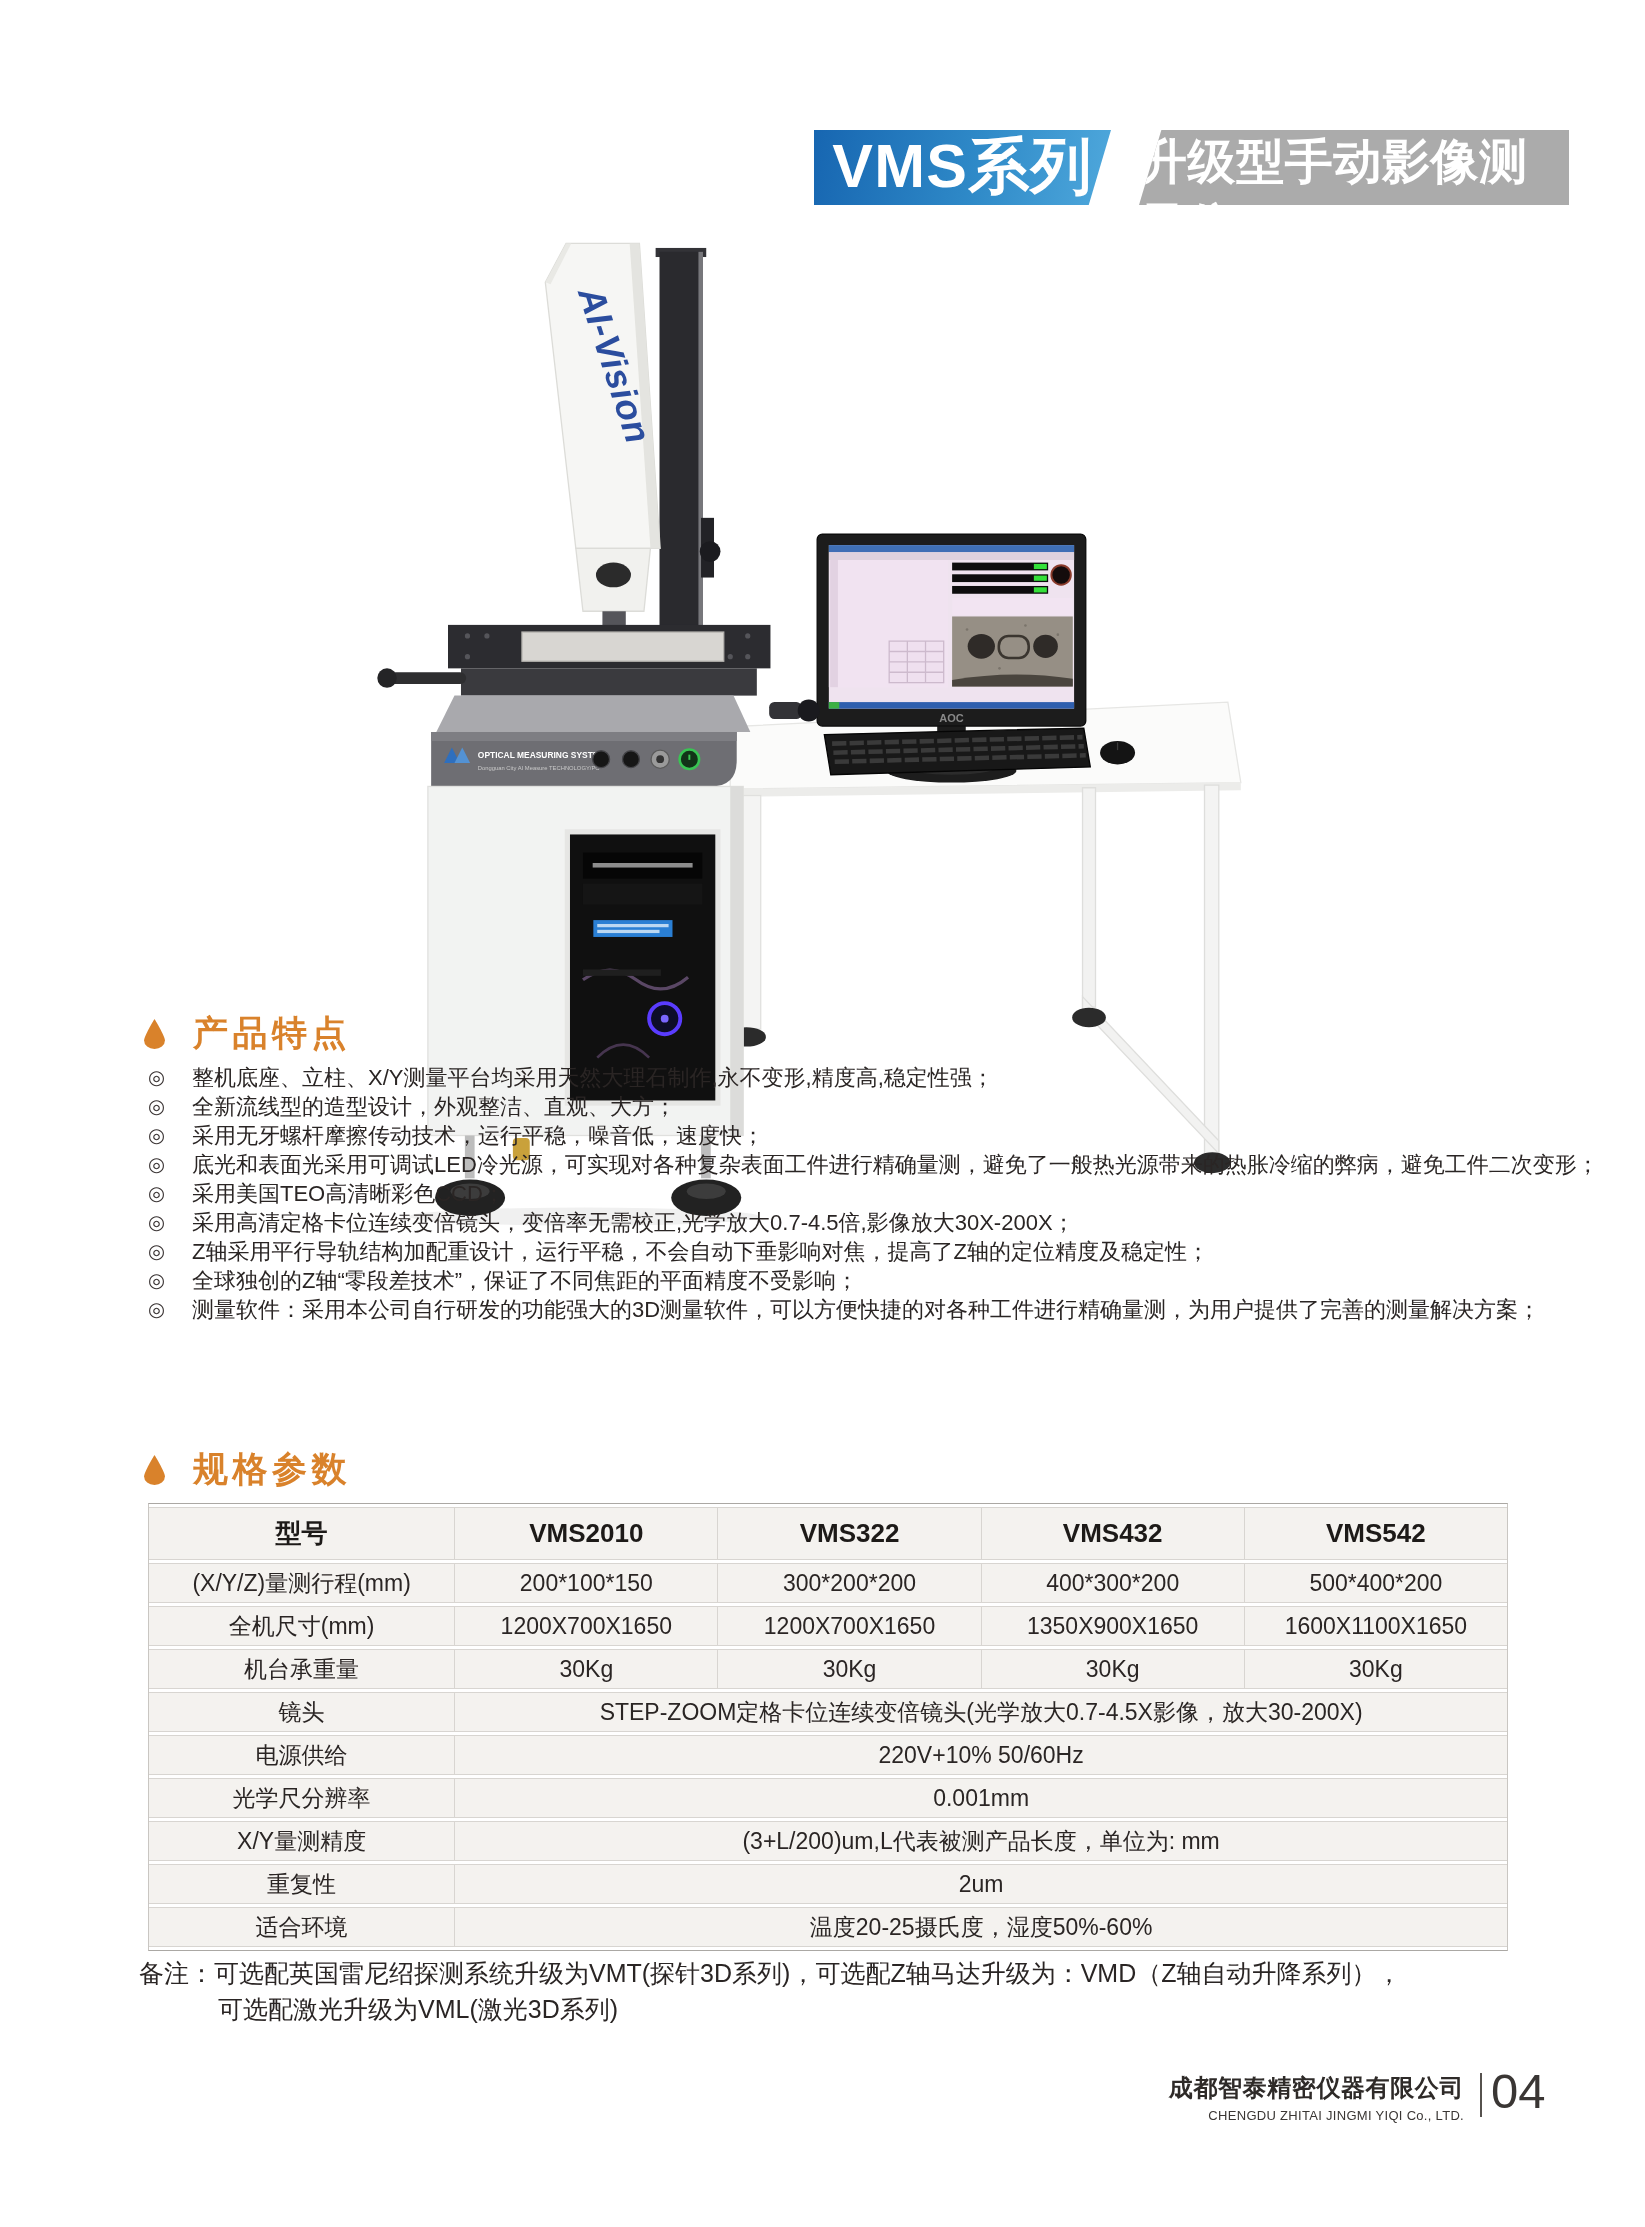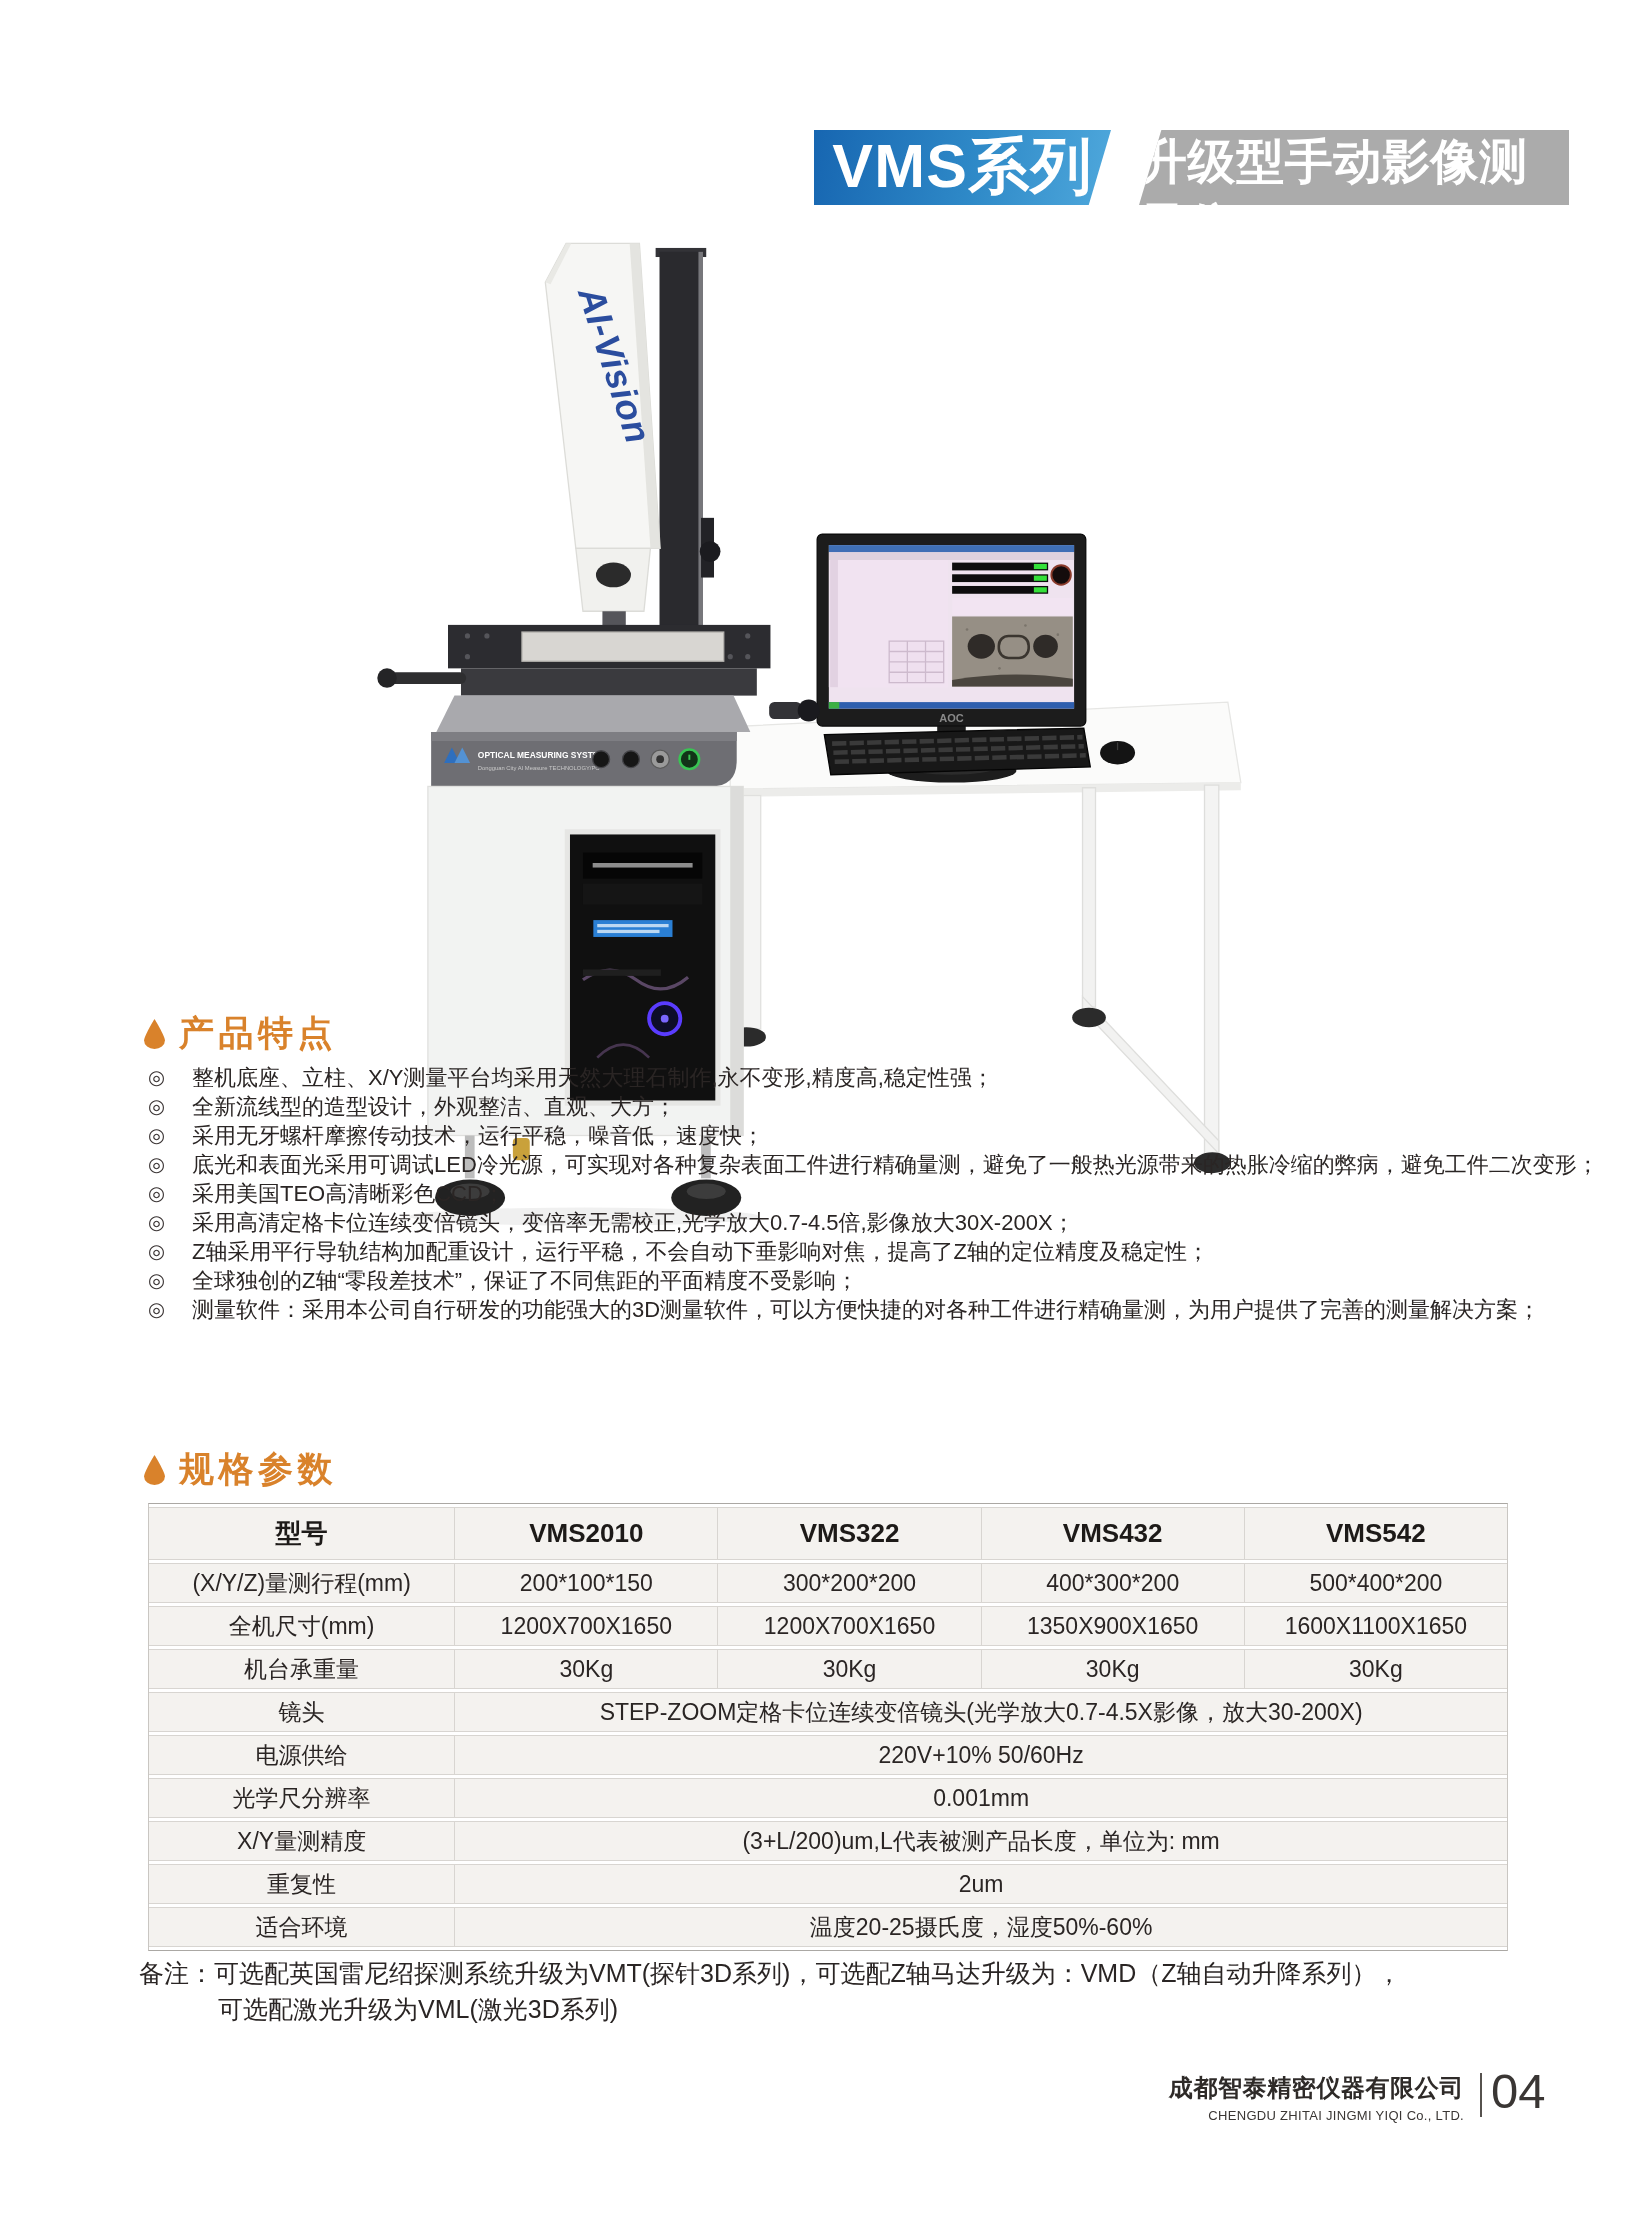--- a/index.html
+++ b/index.html
@@ -11,21 +11,21 @@
             background:linear-gradient(100deg,#1766B1 0%,#2F8AC8 55%,#4FA8DC 100%);
             clip-path:polygon(0 0,100% 0,92.5% 100%,0 100%);
             display:flex;align-items:center;justify-content:center;margin-left:32px;}
   .hdr-blue span{color:#fff;font-size:61px;font-weight:900;letter-spacing:1.3px;transform:translateY(-1.3px);}
   .hdr-gray{position:absolute;left:1139px;top:130px;width:430px;height:75px;
             background:#ABABAB;clip-path:polygon(5.2% 0,100% 0,100% 100%,0 100%);
             display:flex;align-items:flex-start;justify-content:center;}
   .hdr-gray span{color:#fff;font-size:48px;font-weight:800;letter-spacing:0.6px;}
 
   
-  .sec-head{position:absolute;display:flex;align-items:center;gap:14px;}
+  .sec-head{position:absolute;display:flex;align-items:center;gap:28px;}
   .sec-head .title{color:#D9822B;font-size:35px;font-weight:800;letter-spacing:4.5px;}
   .drop{width:21px;height:30px;flex:0 0 21px;}
 
   
   #features-list{position:absolute;left:148px;top:1063px;margin:0;padding:0;list-style:none;}
   #features-list li{display:flex;align-items:flex-start;height:29px;line-height:29px;}
   #features-list .mark{width:44px;font-size:19.5px;color:#3a3434;}
   #features-list .ftxt{font-size:22px;color:#2a2524;white-space:nowrap;}
 
   

